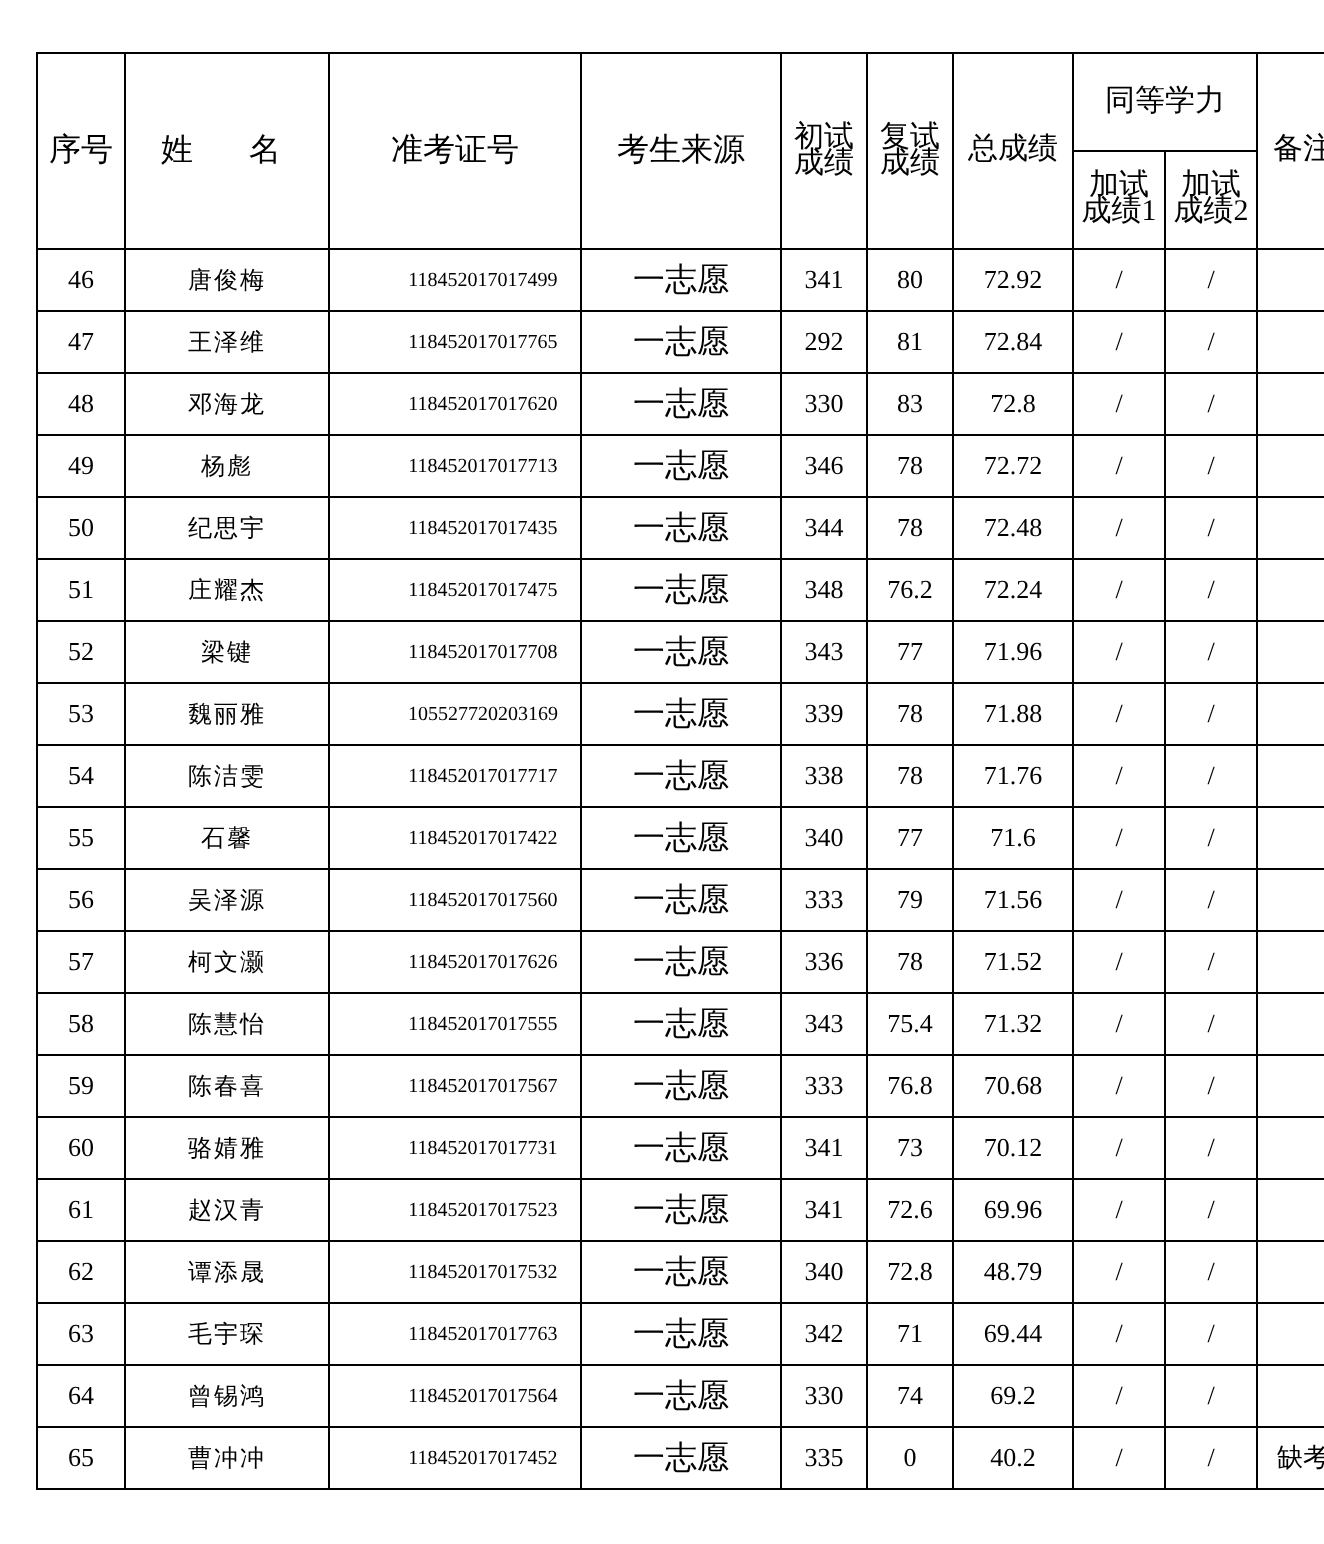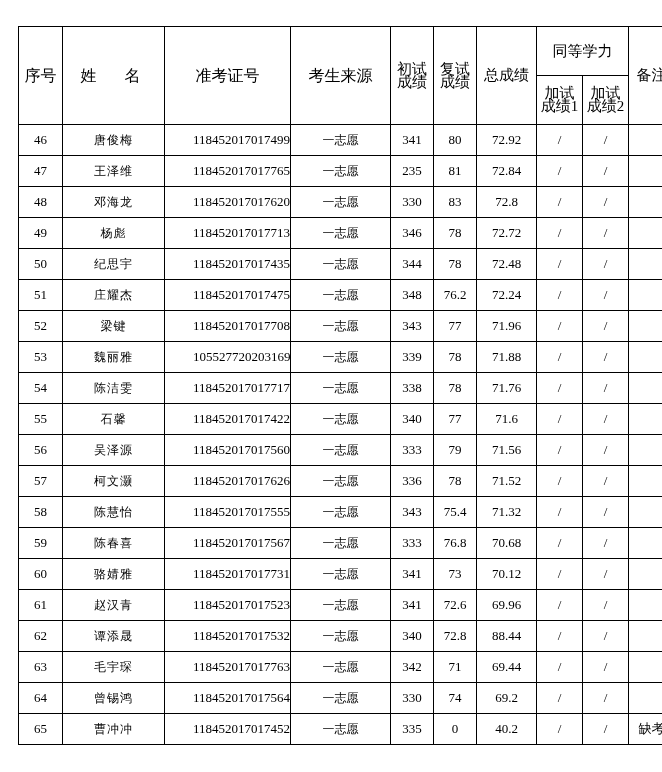--- a/index.html
+++ b/index.html
@@ -61,25 +61,25 @@
 
   tbody td {
     height: 30px;
     font-size: 14px;
   }
   tbody td.name-cell {
     font-size: 12px;
     letter-spacing: 1px;
   }
   tbody td.ticket-cell {
-    font-size: 13px;
+    font-size: 10px;
     padding-left: 28px;
   }
   tbody td.source-cell {
-    font-size: 12px;
+    font-size: 16px;
   }
   tbody td.num-cell {
     font-size: 13px;
   }
   tbody td.slash-cell {
     font-size: 13px;
   }
   tbody td.remark-cell {
     font-size: 13px;
   }
@@ -145,21 +145,21 @@
           <td class="num-cell">72.92</td>
           <td class="slash-cell">/</td>
           <td class="slash-cell">/</td>
           <td class="remark-cell"></td>
         </tr>
         <tr>
           <td class="num-cell">47</td>
           <td class="name-cell">王泽维</td>
           <td class="ticket-cell">118452017017765</td>
           <td class="source-cell">一志愿</td>
-          <td class="num-cell">235</td>
+          <td class="num-cell">292</td>
           <td class="num-cell">81</td>
           <td class="num-cell">72.84</td>
           <td class="slash-cell">/</td>
           <td class="slash-cell">/</td>
           <td class="remark-cell"></td>
         </tr>
         <tr>
           <td class="num-cell">48</td>
           <td class="name-cell">邓海龙</td>
           <td class="ticket-cell">118452017017620</td>
@@ -327,21 +327,21 @@
           <td class="slash-cell">/</td>
           <td class="remark-cell"></td>
         </tr>
         <tr>
           <td class="num-cell">62</td>
           <td class="name-cell">谭添晟</td>
           <td class="ticket-cell">118452017017532</td>
           <td class="source-cell">一志愿</td>
           <td class="num-cell">340</td>
           <td class="num-cell">72.8</td>
-          <td class="num-cell">88.44</td>
+          <td class="num-cell">48.79</td>
           <td class="slash-cell">/</td>
           <td class="slash-cell">/</td>
           <td class="remark-cell"></td>
         </tr>
         <tr>
           <td class="num-cell">63</td>
           <td class="name-cell">毛宇琛</td>
           <td class="ticket-cell">118452017017763</td>
           <td class="source-cell">一志愿</td>
           <td class="num-cell">342</td>

